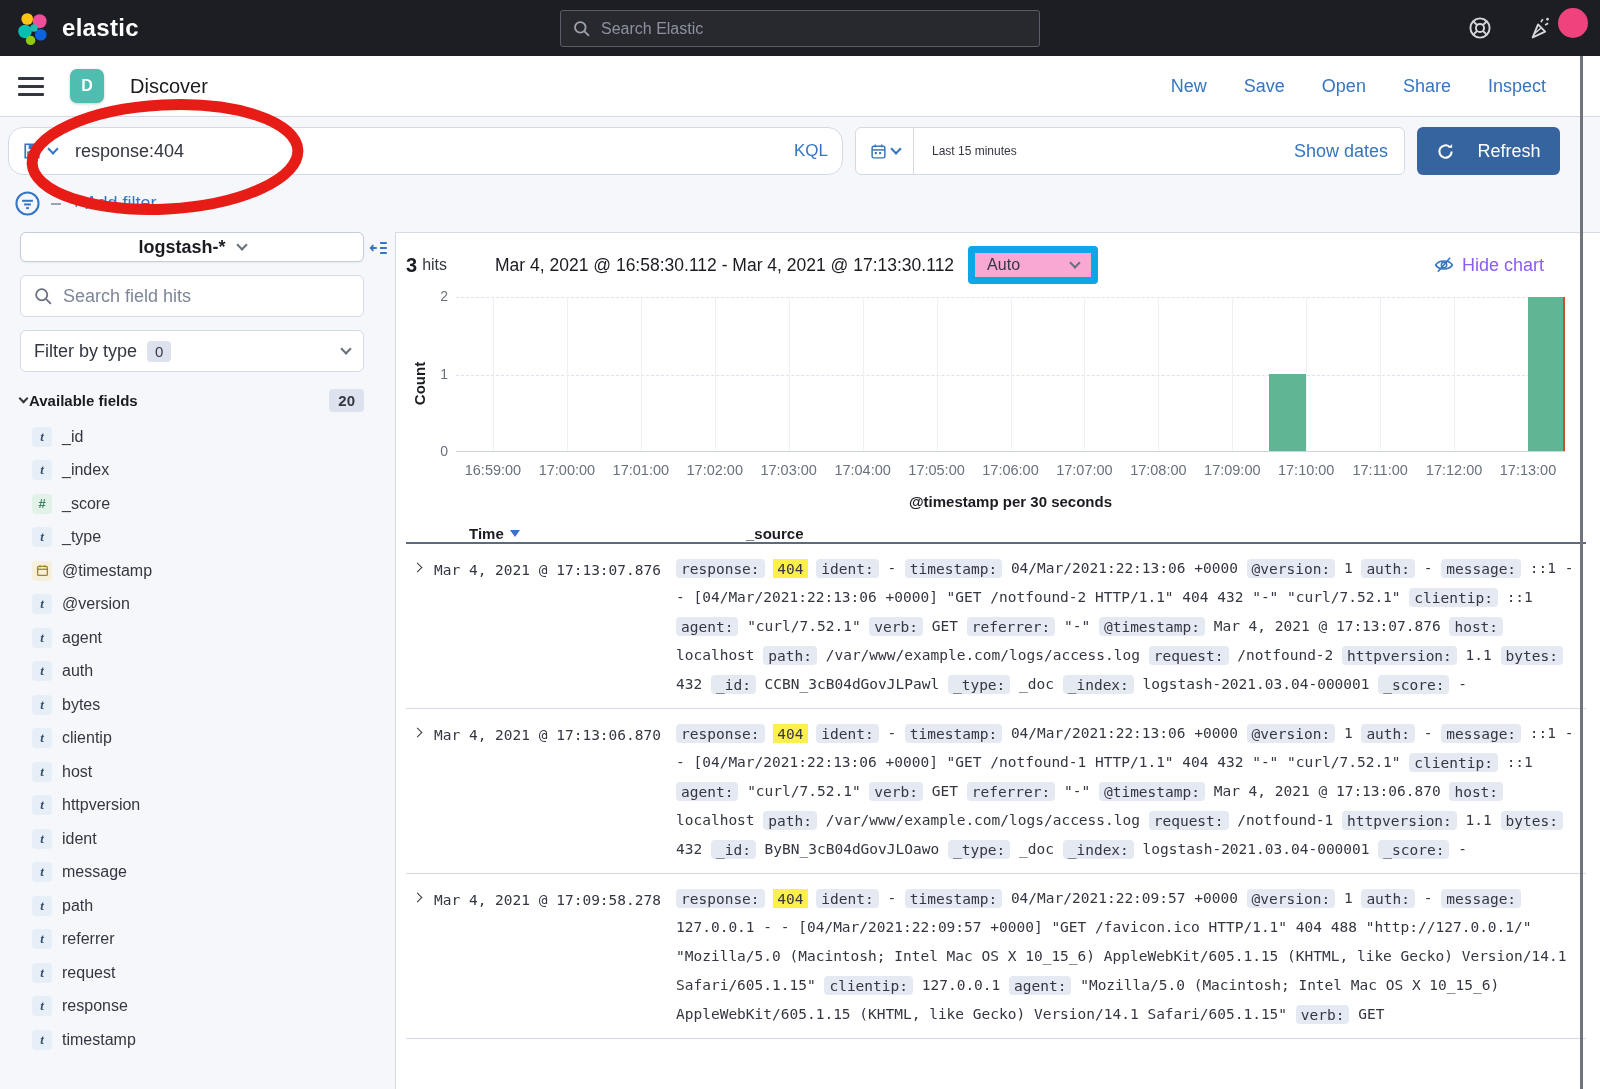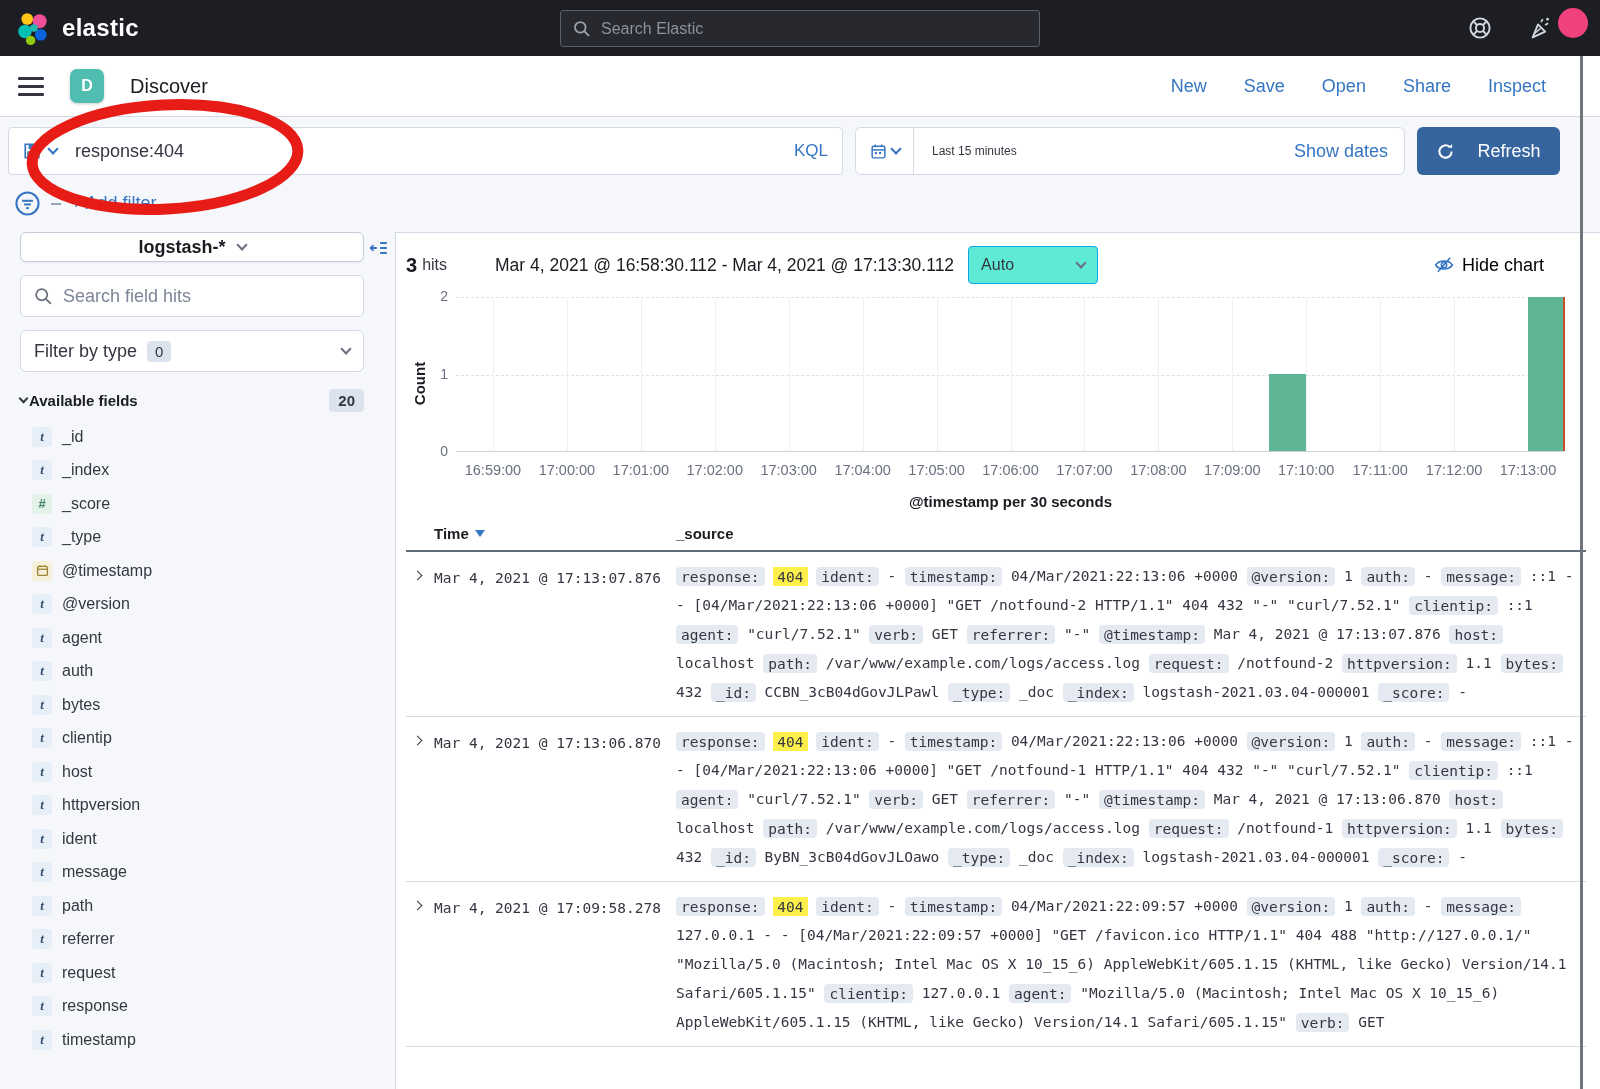--- a/index.html
+++ b/index.html
@@ -26,21 +26,21 @@
   .hamburger { width:26px; display:flex; flex-direction:column; gap:5px; margin:0 0 0 2px; cursor:pointer; }
   .hamburger span { height:3px; background:#343741; border-radius:1px; }
   .app-badge { width:34px; height:34px; border-radius:7px; background:#4fbdb0; color:#fff; font-weight:700;
     font-size:16px; display:flex; align-items:center; justify-content:center; margin-left:26px; box-shadow:0 1px 3px rgba(0,0,0,.2); }
   .page-title { font-size:20px; color:#1a1c21; margin-left:26px; font-weight:500; }
   .appnav { margin-left:auto; display:flex; gap:37px; margin-right:38px; }
   .appnav span { color:#3575c2; font-size:18px; cursor:pointer; }
 
   
   .querybar { background:#f5f7fa; padding:10px 8px 0 8px; display:flex; gap:12px; }
-  .query-box { width:835px; height:48px; background:#fff; border:1px solid #d3dae6; border-radius:4px;
+  .query-box { width:835px; height:48px; background:#fff; border:1px solid #d3dae6; border-radius:15px;
     display:flex; align-items:center; padding:0 14px; }
   .qicons { display:flex; align-items:center; gap:8px; color:#3575c2; }
   .qtext { font-size:18px; margin-left:18px; color:#343741; }
   .kql { margin-left:auto; color:#3575c2; font-size:17px; cursor:pointer; }
   .date-box { width:550px; height:48px; background:#fff; border:1px solid #d3dae6; border-radius:6px;
     display:flex; align-items:center; }
   .cal-seg { width:58px; align-self:stretch; border-right:1px solid #d3dae6; display:flex; align-items:center;
     justify-content:center; gap:5px; color:#3575c2; cursor:pointer; }
   .date-text { margin-left:18px; font-size:12px; }
   .show-dates { margin-left:auto; margin-right:16px; color:#3575c2; font-size:18px; cursor:pointer; }
@@ -76,41 +76,41 @@
   .fbadge.num { background:#e3f2e9; color:#3c8465; font-weight:700; font-size:13px; }
   .fbadge.date { background:#f6efda; }
 
   .main { flex:1; background:#fff; border-left:1px solid #d3dae6; border-top:1px solid #d3dae6; position:relative; }
 
   
   .hitsbar { display:flex; align-items:center; padding:13px 12px 5px 10px; }
   .hits-num { font-size:20px; font-weight:700; color:#1a1c21; }
   .hits-word { font-size:16px; margin-left:5px; }
   .range-text { font-size:17.5px; font-weight:500; color:#1a1c21; margin-left:48px; }
-  .interval-select { width:130px; height:38px; border:1px solid #0ea5e9; border-radius:4px; background:#5eead4;
+  .interval-select { width:130px; height:38px; border:7px solid #0ea5e9; border-radius:4px; background:#f9a8d4;
     display:flex; align-items:center; padding:0 12px; margin-left:14px; font-size:16px; cursor:pointer; }
   .interval-select .chev-down { margin-left:auto; }
-  .hide-chart { margin-left:auto; display:flex; align-items:center; gap:8px; color:#000000; font-size:18px; margin-right:44px; cursor:pointer; }
+  .hide-chart { margin-left:auto; display:flex; align-items:center; gap:8px; color:#8b5cf6; font-size:18px; margin-right:44px; cursor:pointer; }
 
   
   .chart-wrap { position:relative; height:232px; }
   .plot { position:absolute; left:60px; right:35px; top:8px; height:155px; border-bottom:1px solid #cdd3de; }
   .count-label { position:absolute; left:2px; top:86px; transform:rotate(-90deg); transform-origin:center;
     font-size:15px; font-weight:700; color:#1a1c21; }
   .ytick { position:absolute; left:-30px; width:22px; text-align:right; font-size:14px; color:#69707d; }
   .vline { position:absolute; top:0; bottom:0; width:1px; background:#edf0f5; }
   .hline { position:absolute; left:0; right:0; border-top:1px dashed #dde2ea; }
   .bar { position:absolute; bottom:0; background:#5eb694; }
   .end-marker { position:absolute; bottom:0; width:2px; background:#c9502c; }
   .xlab { position:absolute; top:165px; transform:translateX(-50%); font-size:14.5px; color:#69707d; white-space:nowrap; }
   .chart-caption { position:absolute; left:60px; right:35px; top:204px; text-align:center; font-size:15px; font-weight:700; color:#1a1c21; }
 
   
   .doc-table { margin:4px 14px 0 10px; }
-  .thead { display:grid; grid-template-columns:28px 242px 1fr; padding-bottom:8px; border-bottom:2px solid #5f6b7a; }
+  .thead { display:grid; grid-template-columns:28px 242px 1fr; border-bottom:2px solid #5f6b7a;gap:35px; }
   .th { font-size:15px; font-weight:700; color:#1a1c21; display:flex; align-items:center; gap:6px; }
   .sort-arrow { width:0; height:0; border-left:5px solid transparent; border-right:5px solid transparent; border-top:7px solid #3575c2; }
   .doc-row { display:grid; grid-template-columns:28px 242px 1fr; padding:10px 0 9px 0; border-bottom:1px solid #d3dae6; }
   .mono { font-family:"DejaVu Sans Mono", monospace; font-size:14.5px; line-height:29px; color:#343741; }
   .doc-time { padding-top:2px; }
   .doc-source { padding-right:4px; }
   .fk { background:#e4e9f2; border-radius:4px; padding:1.5px 5px; white-space:nowrap; }
   .hl { background:#fdf04a; padding:1.5px 4px; }
 
   

